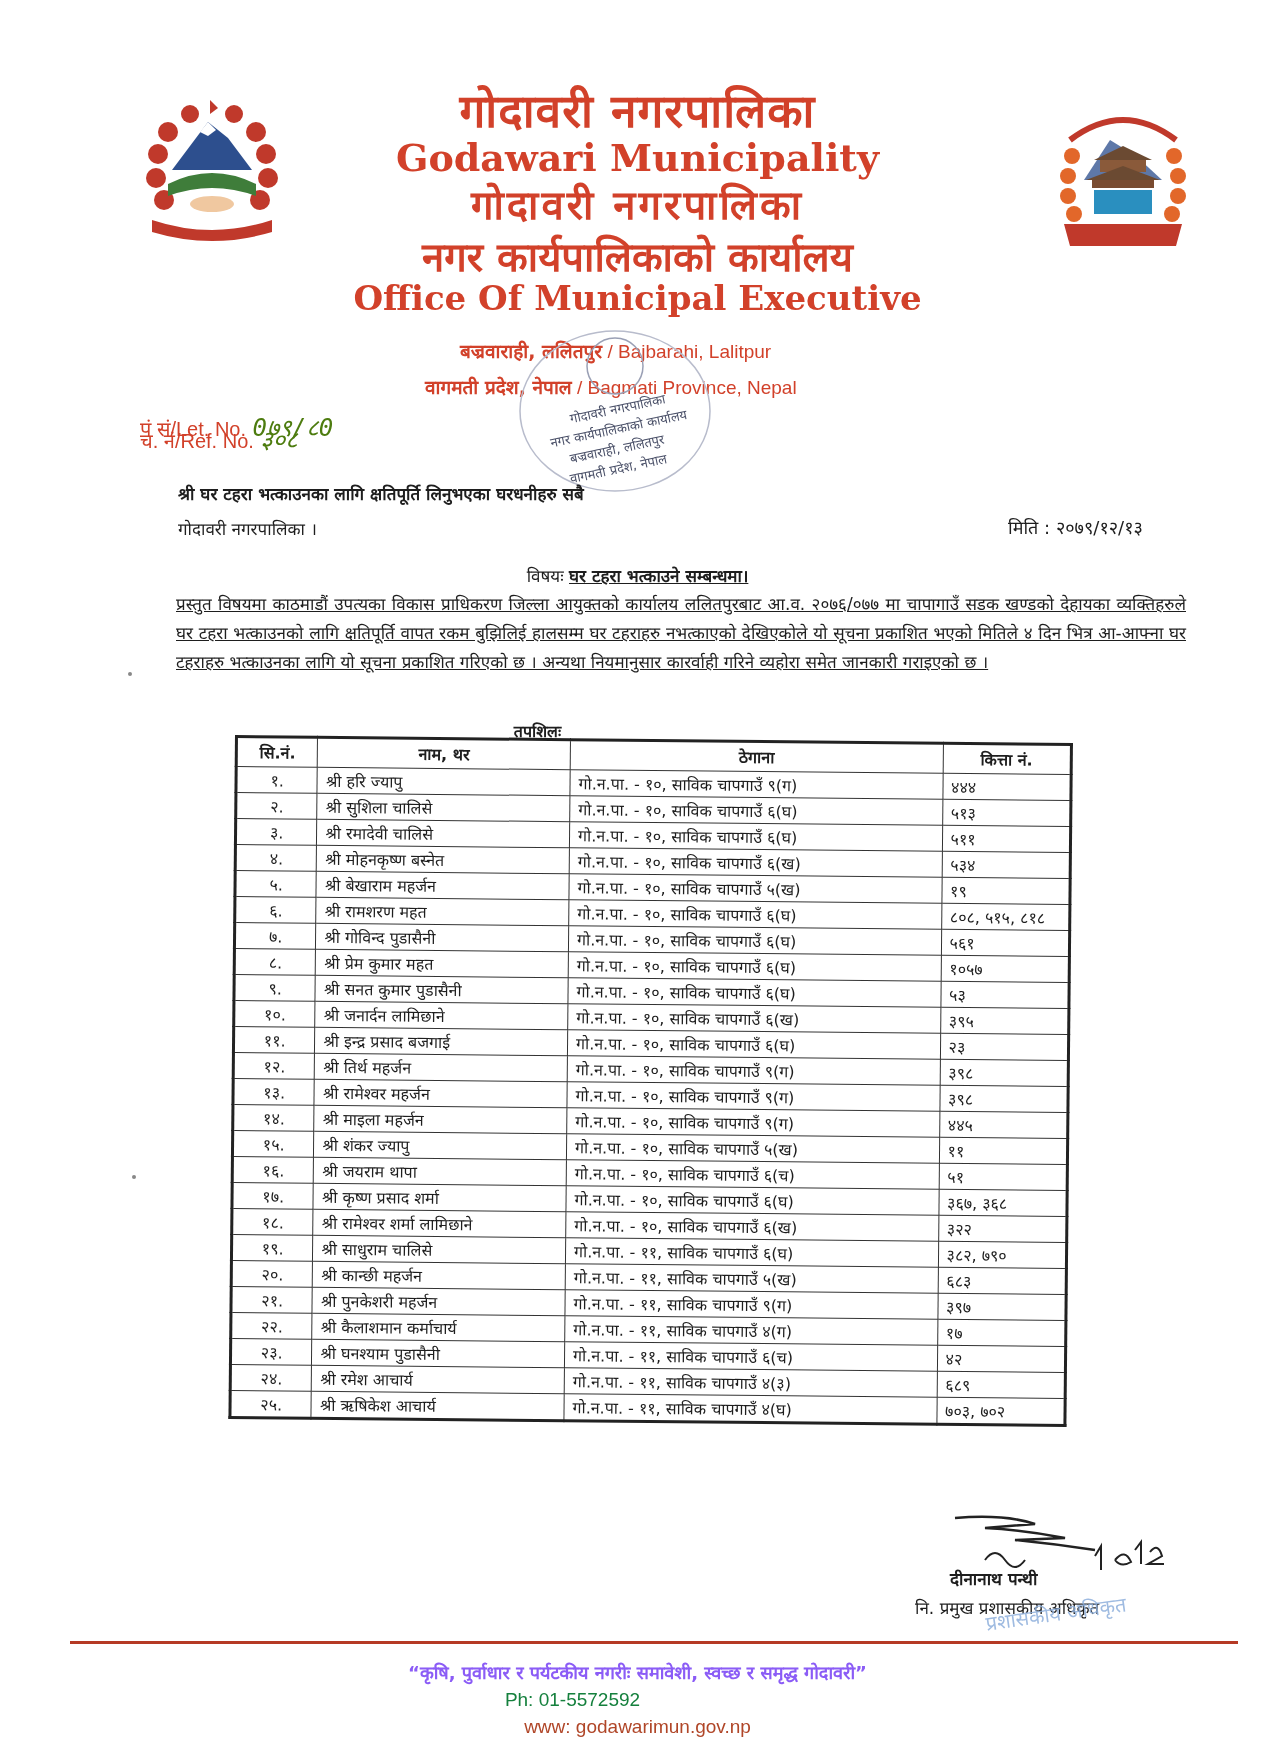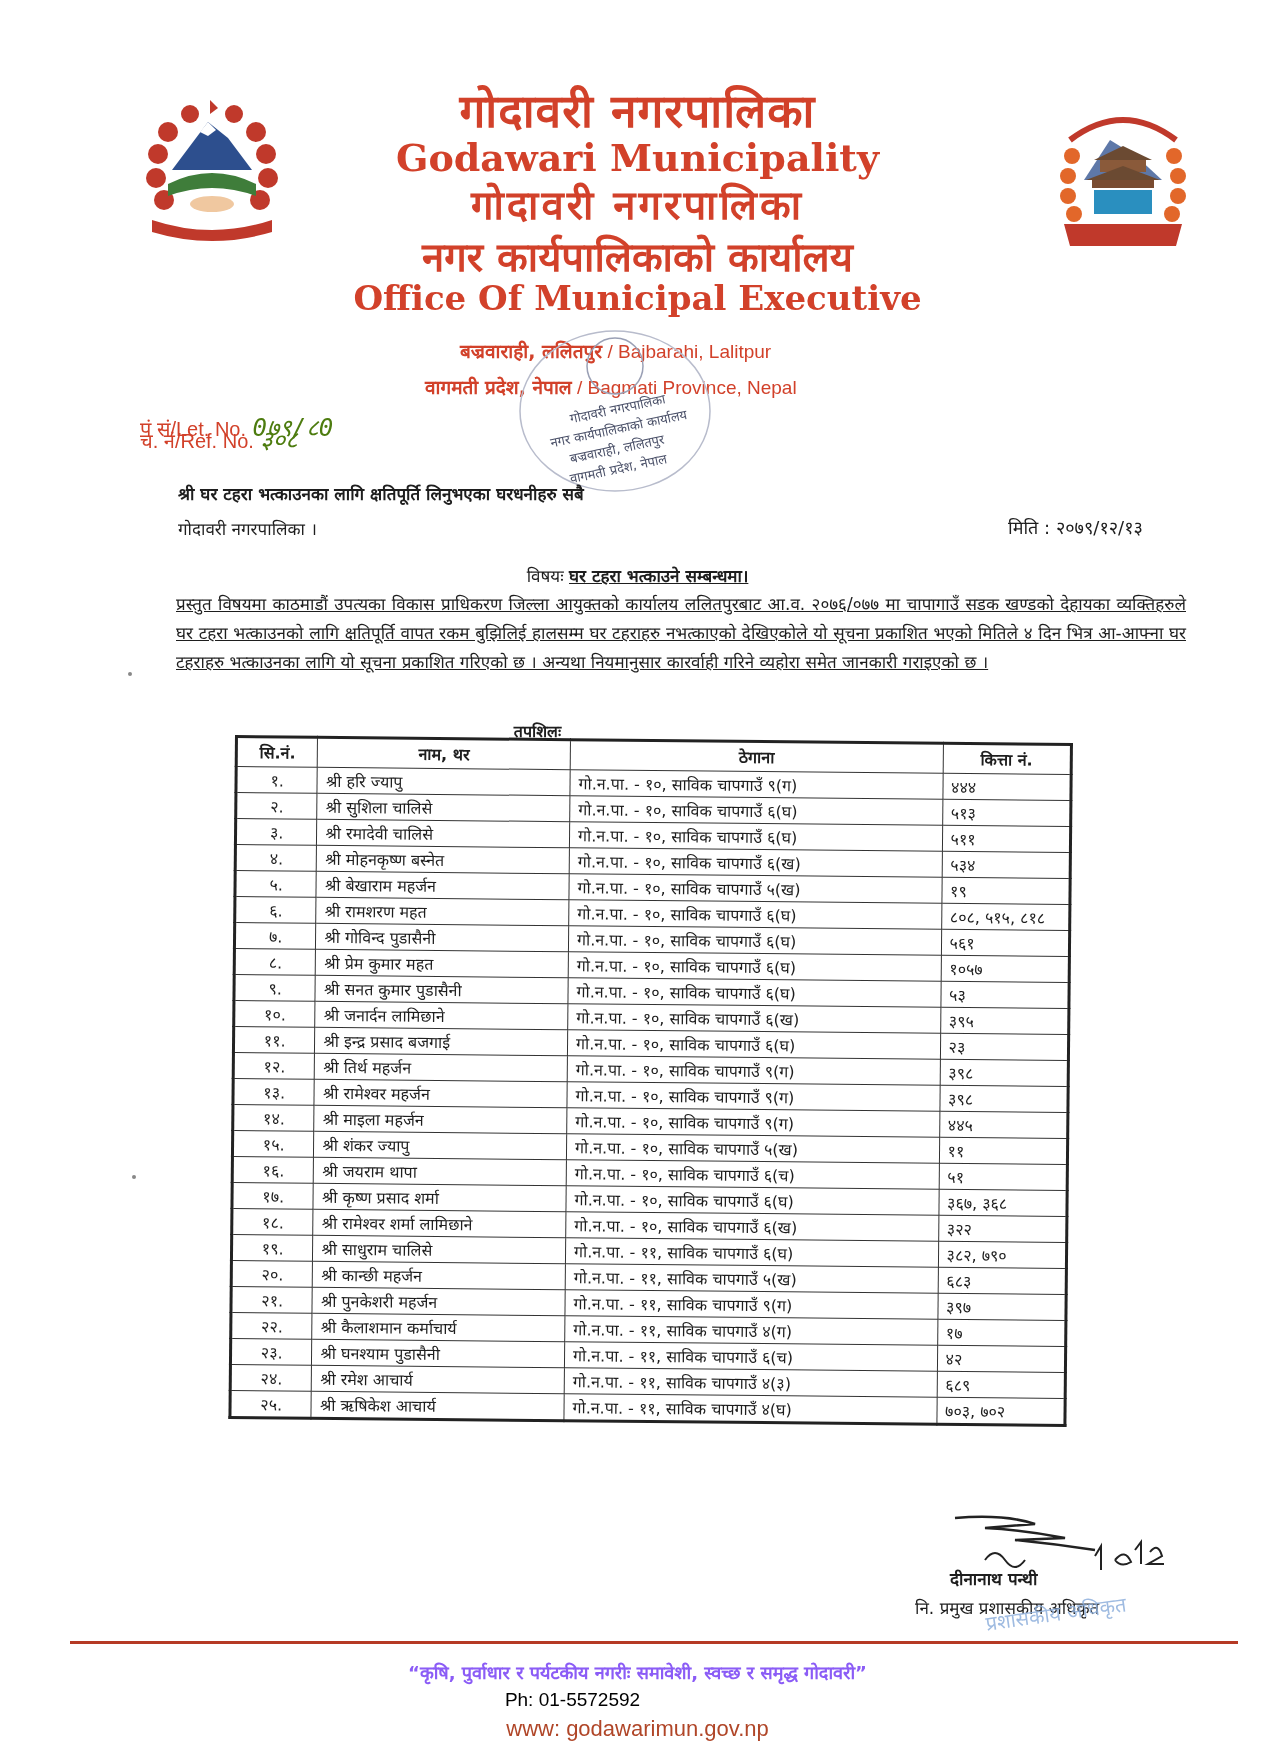--- a/index.html
+++ b/index.html
@@ -49,22 +49,22 @@
   td.c-addr { width: 340px; }
   td.c-kitta { width: 105px; }
 
   .signature { left: 945px; top: 1510px; width: 220px; height: 80px; }
   .signer { left: 950px; top: 1567px; font-size: 17px; font-weight: bold; }
   .signer-title { left: 915px; top: 1596px; font-size: 17px; }
   .blue-stamp { left: 985px; top: 1600px; font-size: 20px; color: #8fb0dc; transform: rotate(-8deg); opacity: 0.85; }
 
   .footer-rule { left: 70px; top: 1641px; width: 1168px; height: 3px; background: #b53a25; }
   .motto { left: 0; width: 1275px; top: 1660px; text-align: center; font-size: 18px; font-weight: bold; color: #8b5cf6; }
-  .phone { left: 0; width: 1145px; top: 1689px; text-align: center; font-size: 19px; color: #000000; }
-  .web { left: 0; width: 1275px; top: 1716px; text-align: center; font-size: 22px; color: #b04628; }
+  .phone { left: 0; width: 1145px; top: 1689px; text-align: center; font-size: 19px; color: #15803d; }
+  .web { left: 0; width: 1275px; top: 1716px; text-align: center; font-size: 19px; color: #b04628; }
 
   .dot { width: 4px; height: 4px; background: #888; border-radius: 2px; }
 </style>
 </head>
 <body>
 
 <div class="abs emblem-left">
   <svg width="148" height="158" viewBox="0 0 148 158">
     <g>
       <circle cx="30" cy="40" r="10" fill="#c0392b"></circle>

